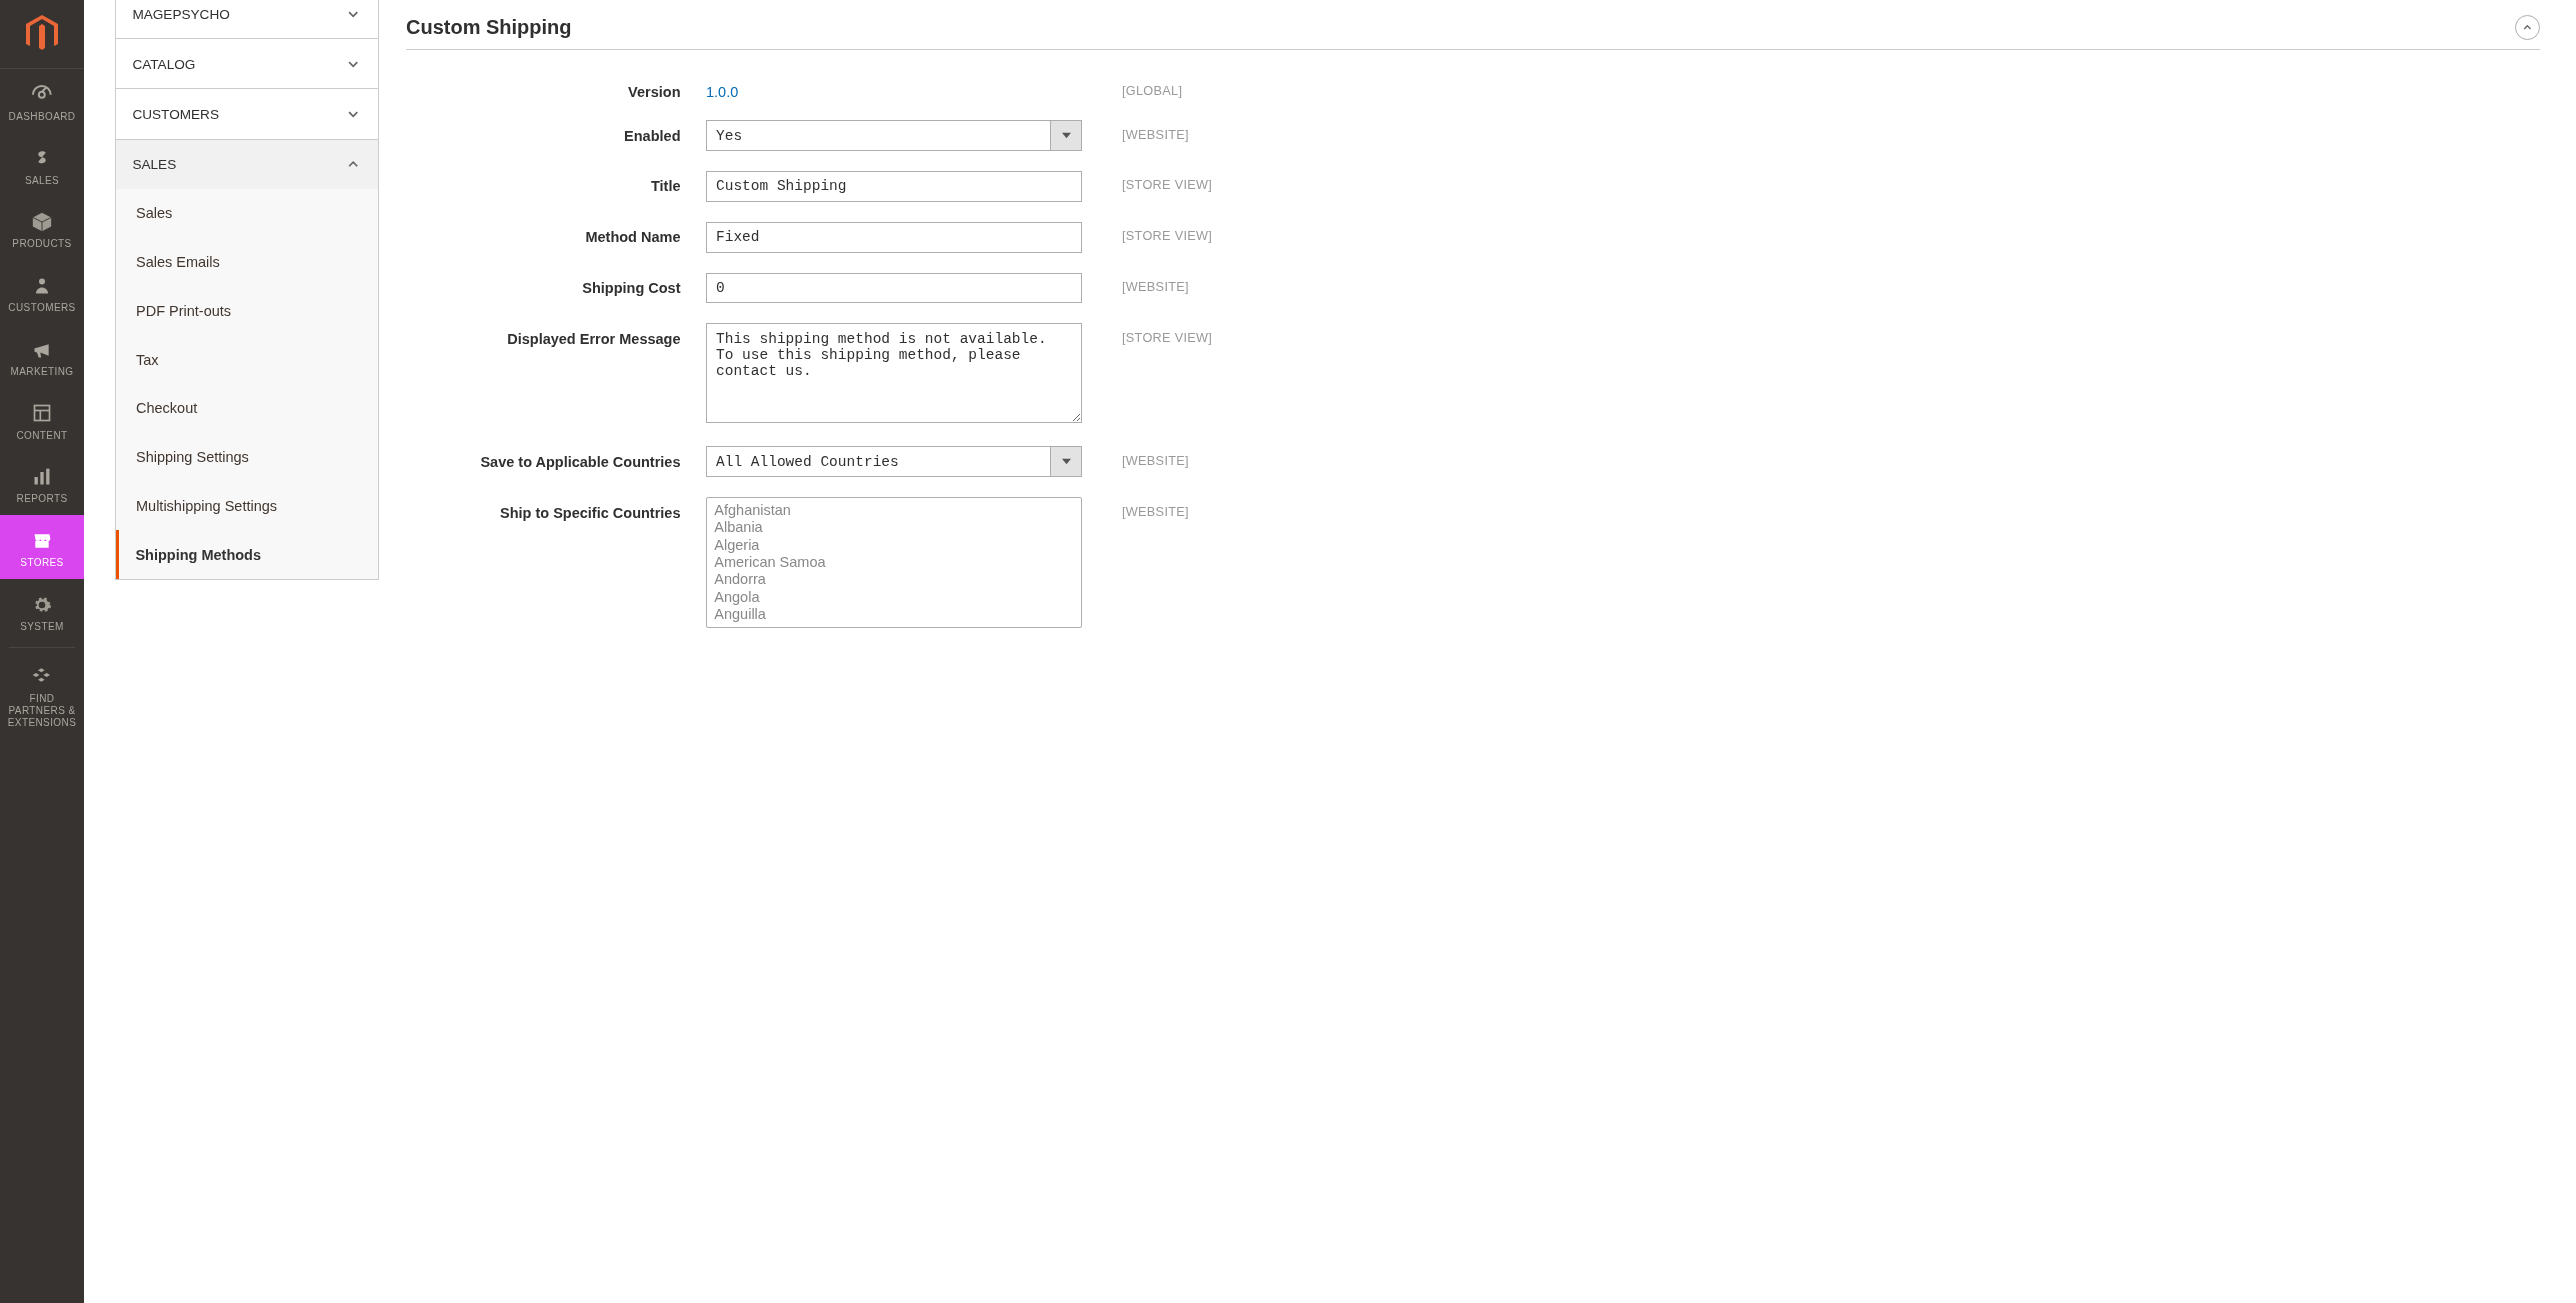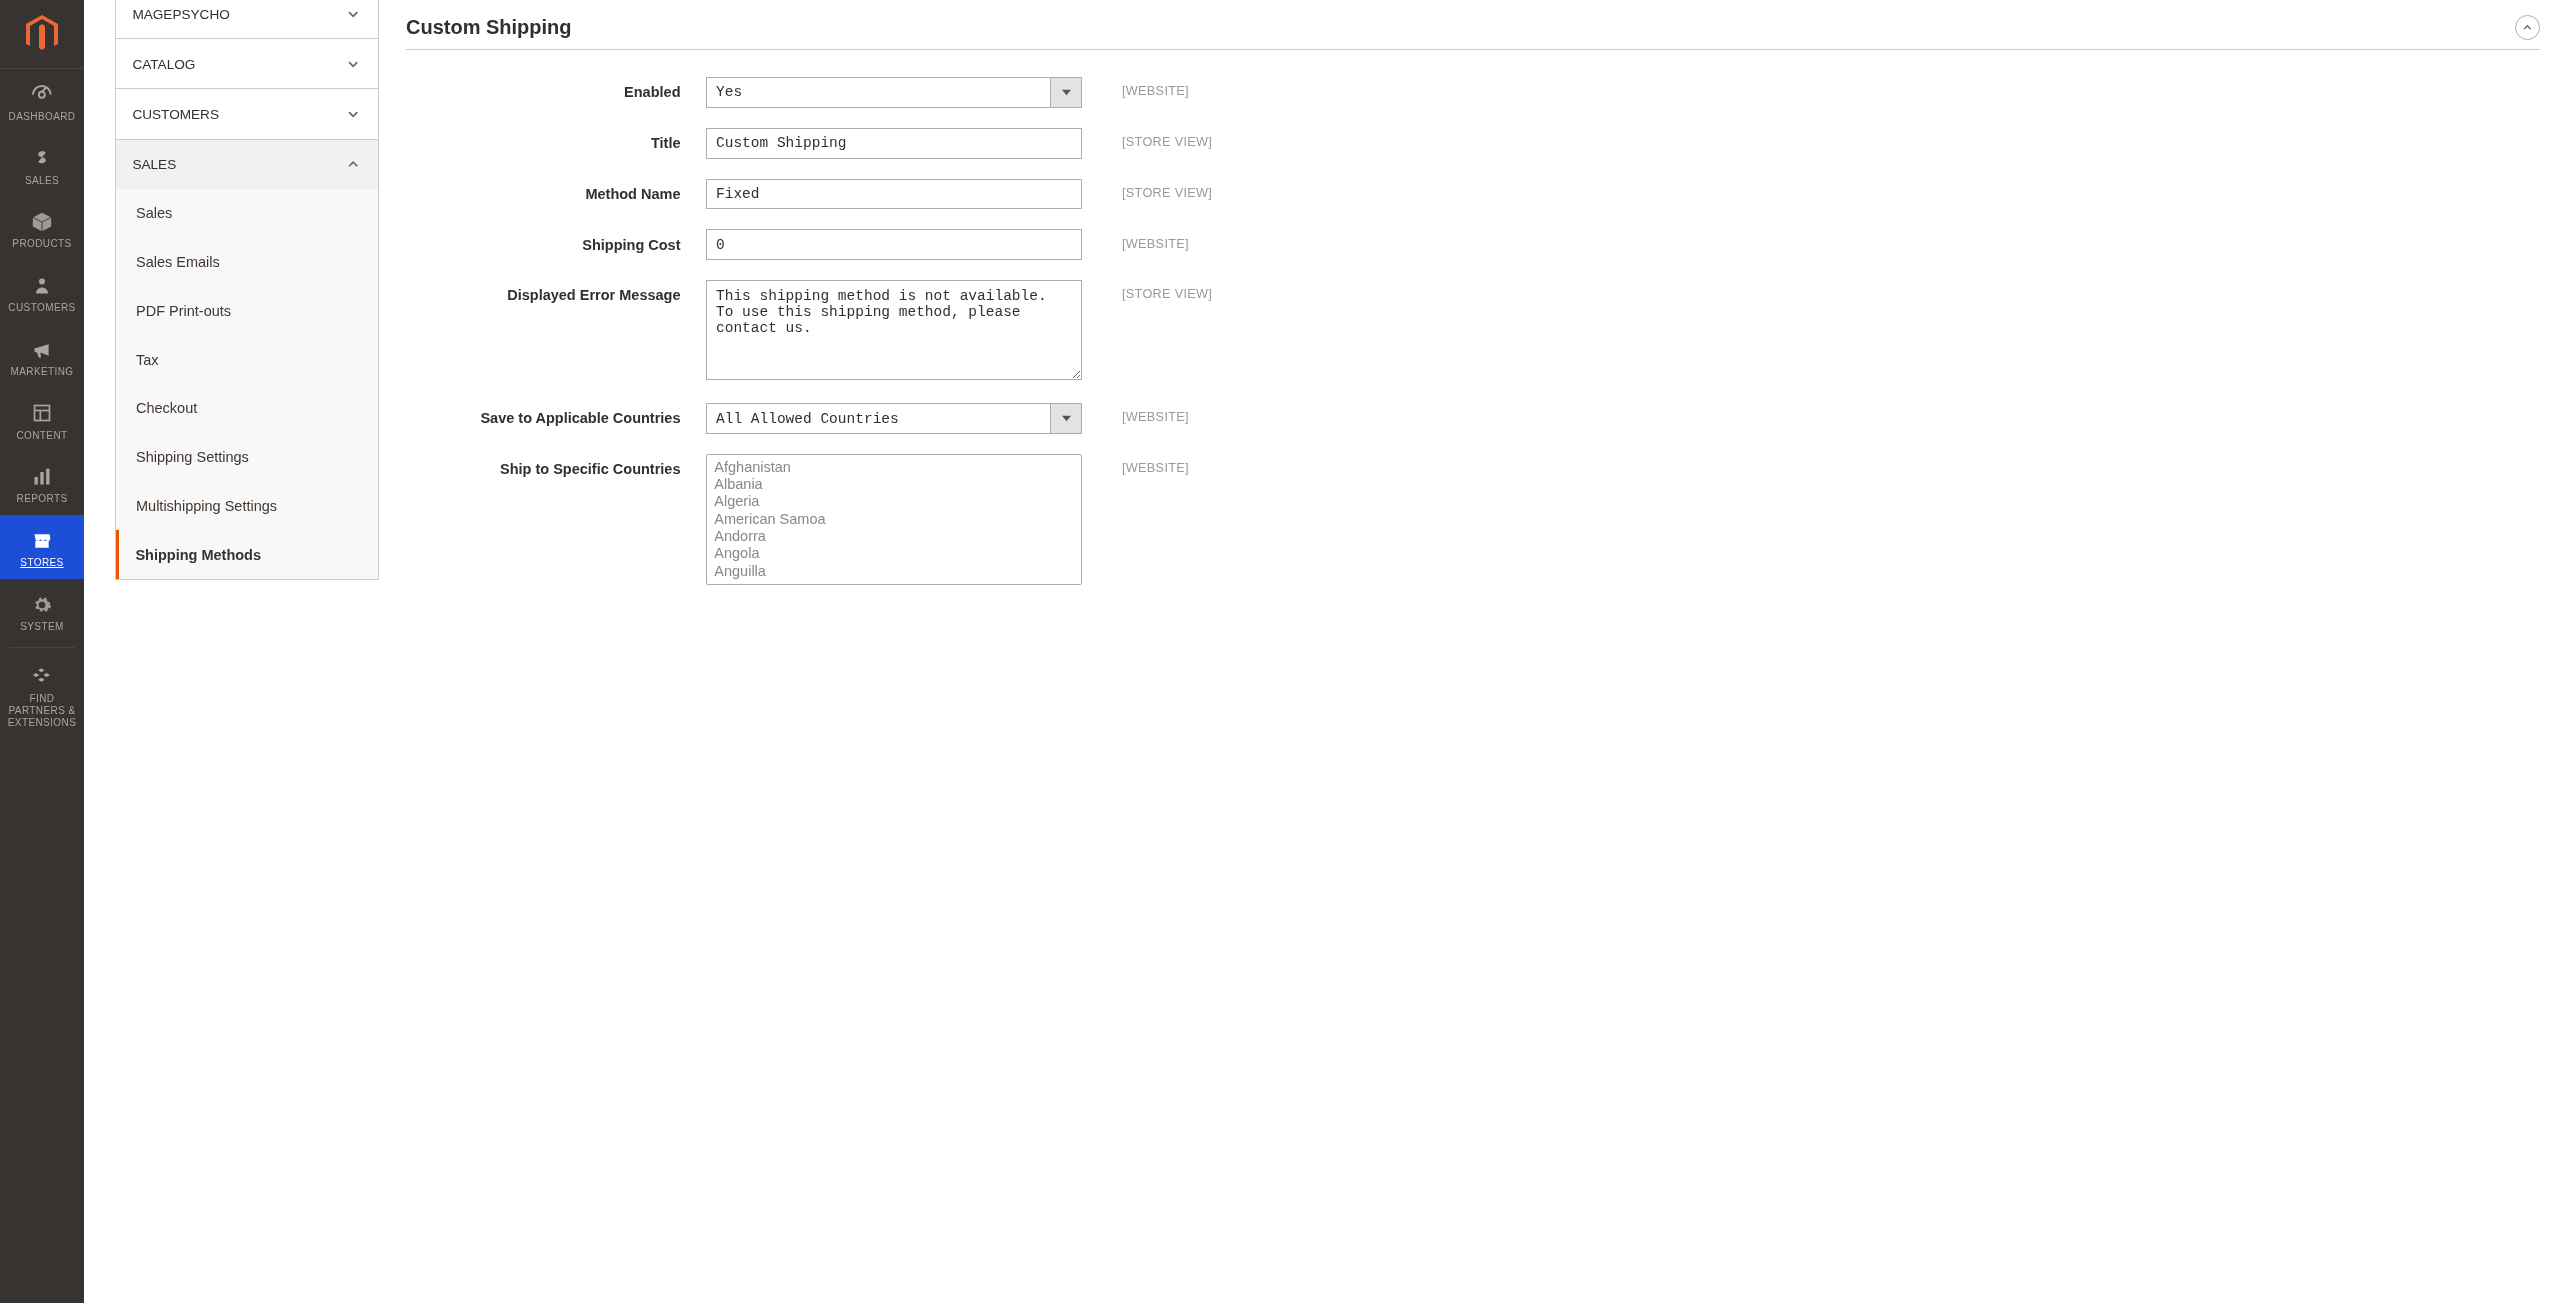--- a/index.html
+++ b/index.html
@@ -15,21 +15,21 @@
     display:flex; align-items:center; justify-content:center;
     height: 69px; border-bottom: 0.9px solid #4a4540;
   }
   .nav .logo svg { width: 38px; height: 38px; }
   .nav .item {
     display:flex; flex-direction:column; align-items:center; justify-content:center;
     padding: 12.7px 3.6px 11px; cursor: pointer; text-align:center;
     font-size: 10px; letter-spacing: 0.4px; color:#aaa69d;
   }
   .nav .item .ic { width:25.5px; height:25.5px; display:flex; align-items:center; justify-content:center; margin-bottom:3.6px; color:#aaa69d;}
-  .nav .item.active { background:#1d4ed8; color:#fff;text-decoration:underline; }
+  .nav .item.active { background:#d946ef; color:#fff; }
   .nav .item.active .ic { color:#fff;}
   .nav .sep { height:0; border-top:0.9px solid #4a4540; margin:3.6px 9px; }
 
   
   .main { flex:1; display:flex; flex-direction:column; background:#fff; overflow:hidden; }
   .topbar {
     display:flex; align-items:center; justify-content:space-between;
     padding: 16.4px 18px 20px 18px; border-bottom:0.9px solid #e3e3e3;
   }
   .topbar h1 { font-size: 33px; font-weight:400; color:#41362f; }
@@ -250,20 +250,27 @@
     <section class="panel">
       <div class="section-head">
         <h2>Custom Shipping</h2>
         <span class="collapse-btn">
           <svg viewBox="0 0 24 24" width="12.7" height="12.7" fill="none" stroke="#666" stroke-width="2.5">
               <polyline points="6 15 12 9 18 15"></polyline>
             </svg>
         </span>
       </div>
 
+      <div class="field-row">
+        <div class="field-label">Version</div>
+        <div class="field-control">
+            <span class="static-val">1.0.0</span>
+          </div>
+        <div class="field-scope">[GLOBAL]</div>
+      </div>
 
       <div class="field-row">
         <div class="field-label">Enabled</div>
         <div class="field-control">
           <div class="select-wrap">
             <select class="plain">
               <option>Yes</option>
             </select>
             <span class="select-handle">
                 <svg viewBox="0 0 10 10">

